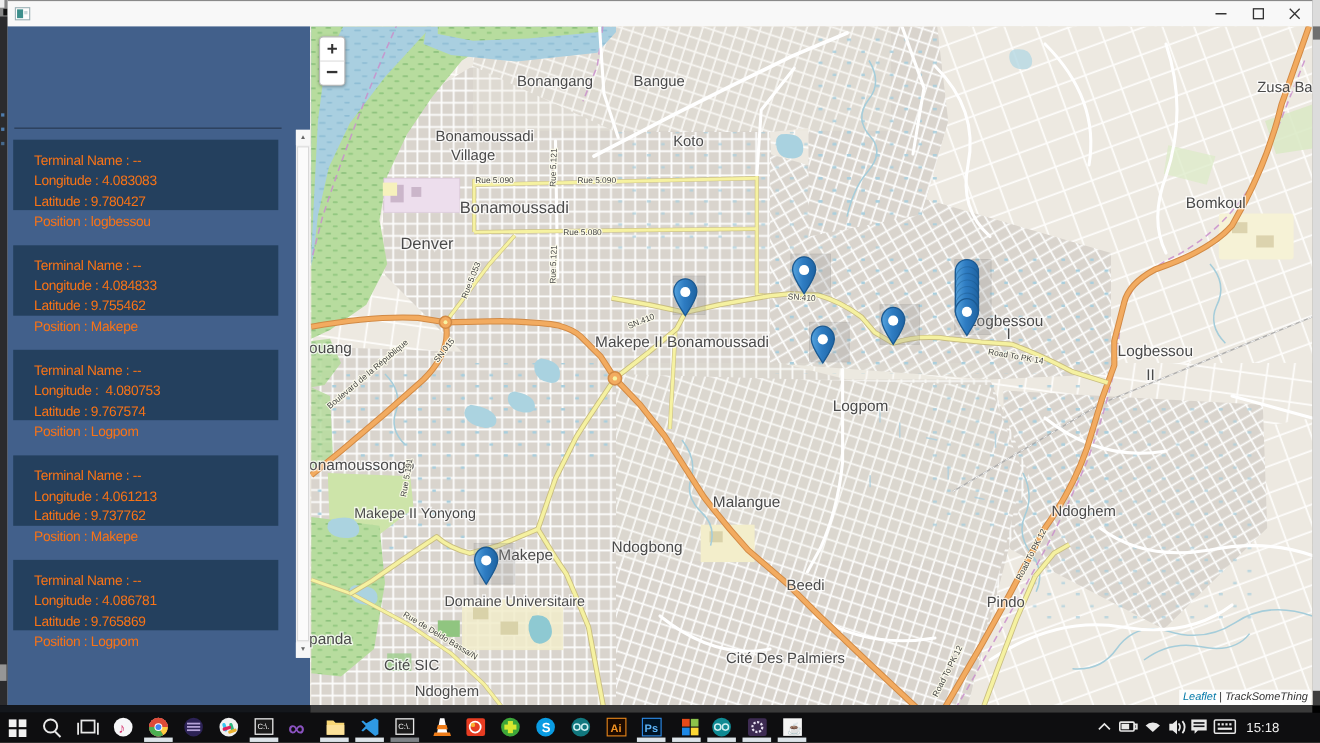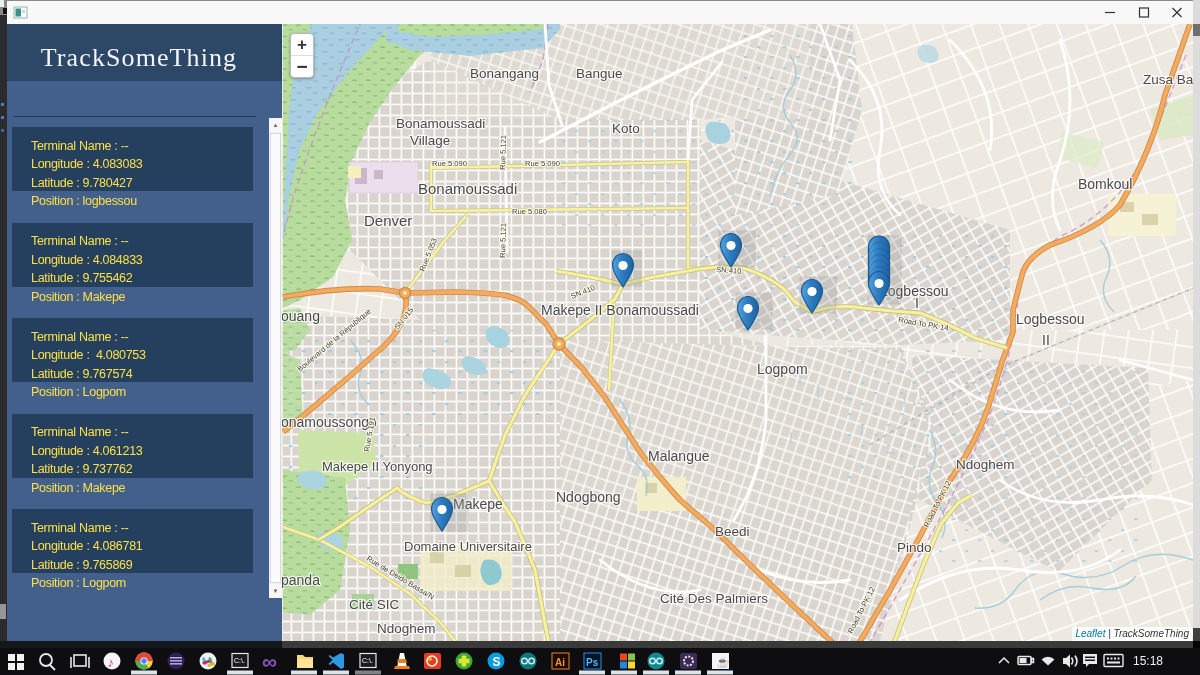--- a/index.html
+++ b/index.html
@@ -7,21 +7,21 @@
   body { font-family:"Liberation Sans", sans-serif; position:relative; }
   #leftstrip { position:absolute; left:0; top:0; width:7px; height:641px; background:#2b2b2d; }
   #rightstrip { position:absolute; left:1193px; top:0; width:7px; height:641px; background:#dcdcdc; }
   #win { position:absolute; left:7px; top:0; width:1186px; height:641px; background:#fff; }
   #titlebar { position:absolute; left:0; top:0; width:100%; height:24px; background:#f8f8f8; border-top:1px solid #8a8a8a; }
   #sidebar { position:absolute; left:0; top:24px; width:275px; height:617px; background:#42608b; }
   #sbheader { position:absolute; left:0; top:0; width:100%; height:57px; background:#2d4767;
      color:#f2f4f6; font-family:"Liberation Serif", serif; font-weight:normal; font-size:26px;
      text-align:center; line-height:67px; letter-spacing:1.1px; padding-right:11px; }
   .card { position:absolute; left:5px; width:241px; height:64px; background:#24405e;
-     color:#fde047; font-size:12.5px; letter-spacing:-0.3px; padding:9.5px 0 0 19px; line-height:18.6px; }
+     color:#f97316; font-size:12.5px; letter-spacing:-0.3px; padding:9.5px 0 0 19px; line-height:18.6px; }
   #sepline { position:absolute; left:6px; top:92px; width:243px; height:1px; background:#26374f; }
   #sbscroll { position:absolute; left:262px; top:24px; width:13px; height:617px; }
   #maparea { position:absolute; left:275px; top:24px; width:911px; height:617px; background:#ece7de; }
   #taskbar { position:absolute; left:0; top:648px; width:1200px; height:27px; background:#0e0e10; }
   #grayband { position:absolute; left:282px; top:641px; width:911px; height:7px; background:#3a3a3a; }
   #graybandL { position:absolute; left:0; top:641px; width:282px; height:7px; background:#14171c; }
   .tlabel { fill:#4a4a4a; font-family:"Liberation Sans",sans-serif; paint-order:stroke;
             stroke:#ffffff; stroke-width:2.4px; stroke-opacity:0.75; }
   .rlabel { fill:#3f3f3f; font-family:"Liberation Sans",sans-serif; font-size:7.6px; paint-order:stroke; stroke:#fdfceb; stroke-width:2px; stroke-opacity:0.9; }
 </style>
@@ -45,21 +45,20 @@
     <svg width="1186" height="24">
       <rect x="7" y="6" width="13" height="11" fill="#fdfdfd" stroke="#9ab0b5" stroke-width="1"></rect>
       <rect x="8.5" y="7.5" width="5.5" height="8" fill="#3d8f8c"></rect>
       <rect x="15" y="9" width="3" height="3" fill="#c8d8da"></rect>
       <line x1="1098" y1="11.5" x2="1108" y2="11.5" stroke="#333" stroke-width="1.2"></line>
       <rect x="1132.5" y="7" width="9" height="9" fill="none" stroke="#333" stroke-width="1.2"></rect>
       <path d="M 1165.5,7 l 9,9 M 1174.5,7 l -9,9" stroke="#333" stroke-width="1.2"></path>
     </svg>
   </div>
   <div id="sidebar">
-    <div id="sbheader">TrackSomeThing</div>
     <div id="sepline"></div>
     <div class="card" style="top:103px;">Terminal Name&nbsp;: --<br>Longitude : 4.083083<br>Latitude : 9.780427<br>Position : logbessou</div>
     <div class="card" style="top:198.5px;">Terminal Name&nbsp;: --<br>Longitude : 4.084833<br>Latitude : 9.755462<br>Position : Makepe</div>
     <div class="card" style="top:294px;">Terminal Name&nbsp;: --<br>Longitude :&nbsp; 4.080753<br>Latitude : 9.767574<br>Position : Logpom</div>
     <div class="card" style="top:389.5px;">Terminal Name&nbsp;: --<br>Longitude : 4.061213<br>Latitude : 9.737762<br>Position : Makepe</div>
     <div class="card" style="top:485px;">Terminal Name&nbsp;: --<br>Longitude : 4.086781<br>Latitude : 9.765869<br>Position : Logpom</div>
   </div>
   <div id="sbscroll">
     <div style="position:absolute;left:0;top:94px;width:13px;height:480px;background:#f1f0f0;"></div>
     <div style="position:absolute;left:0;top:94px;width:13px;height:14px;background:#f7f7f7;color:#666;font-size:6px;text-align:center;line-height:14px;">▲</div>

